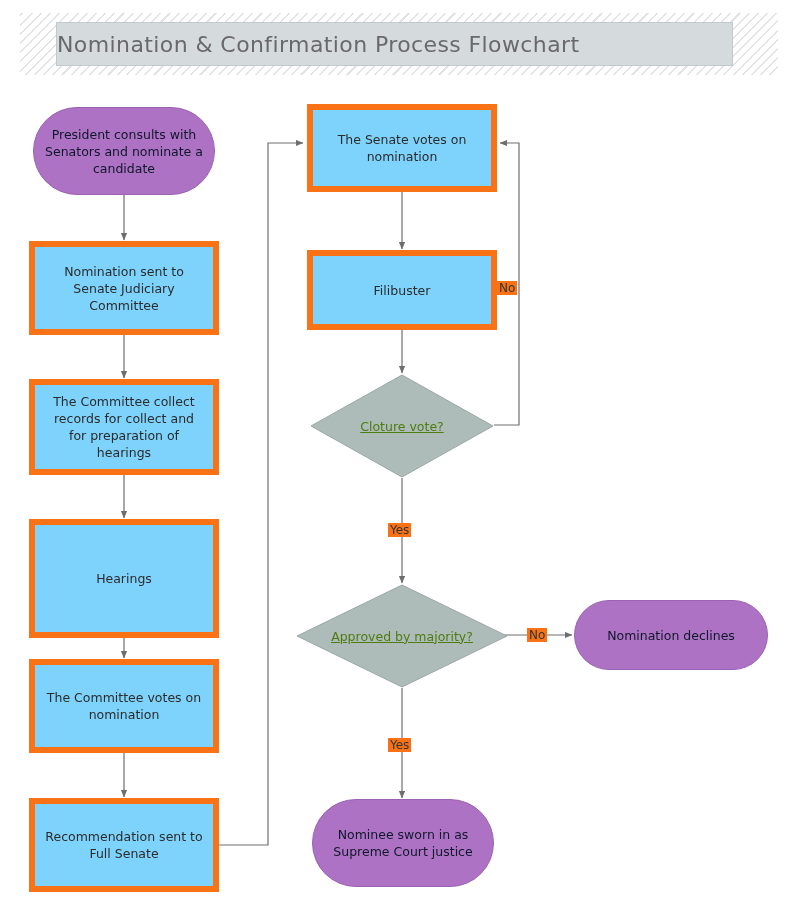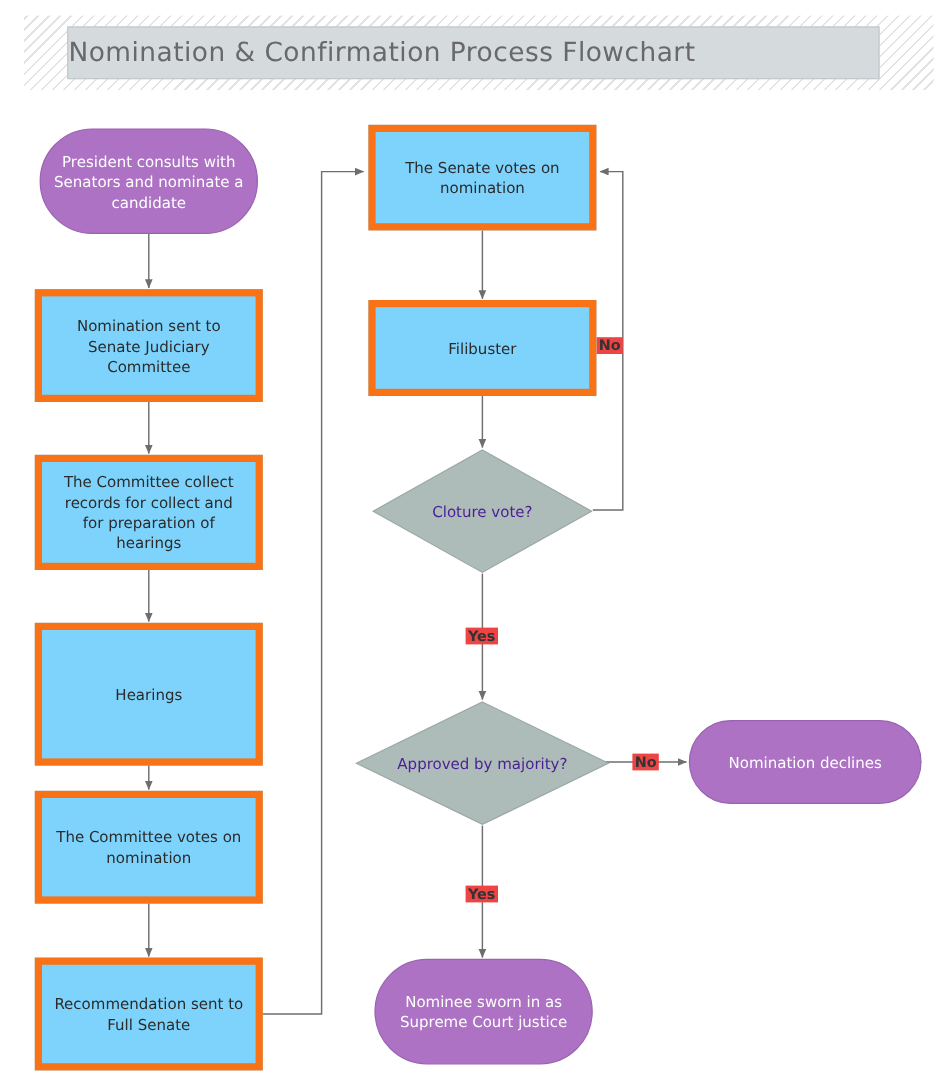--- a/index.html
+++ b/index.html
@@ -68,58 +68,58 @@
     color: #2b2b2b;
     padding: 4px 9px;
   }
   .node.process {
     background: #7dd3fc;
     border: 6px solid #f97316;
   }
   .node.terminator {
     background: #ad72c4;
     border: 1px solid #9a62b0;
-    color: #ffffff;
+    color: #0f172a;
   }
   .node.decision {
     background: transparent;
     border: none;
     color: #2b2b2b;
   }
   .diamond-svg {
     position: absolute;
     left: 0;
     top: 0;
     pointer-events: none;
   }
   .decision-label {
     position: relative;
     z-index: 2;
     font-size: 12.5px;
-    color: #4c1d95;
+    color: #4d7c0f;
     white-space: nowrap;
+    text-decoration: underline;
   }
 
   
   #wires {
     position: absolute;
     left: 0;
     top: 0;
     width: 788px;
     height: 900px;
     pointer-events: none;
   }
   .edge-label {
     position: absolute;
     font-size: 12px;
     color: #333333;
-    background: #ef4444;
+    background: #f97316;
     padding: 0 2px;
     white-space: nowrap;
-    font-weight: bold;
   }
 </style>
 </head>
 <body>
 
 <div id="canvas">
 
   <div class="title-band"></div>
   <div class="title-box">
     <div class="title-text">Nomination &amp; Confirmation Process Flowchart</div>

